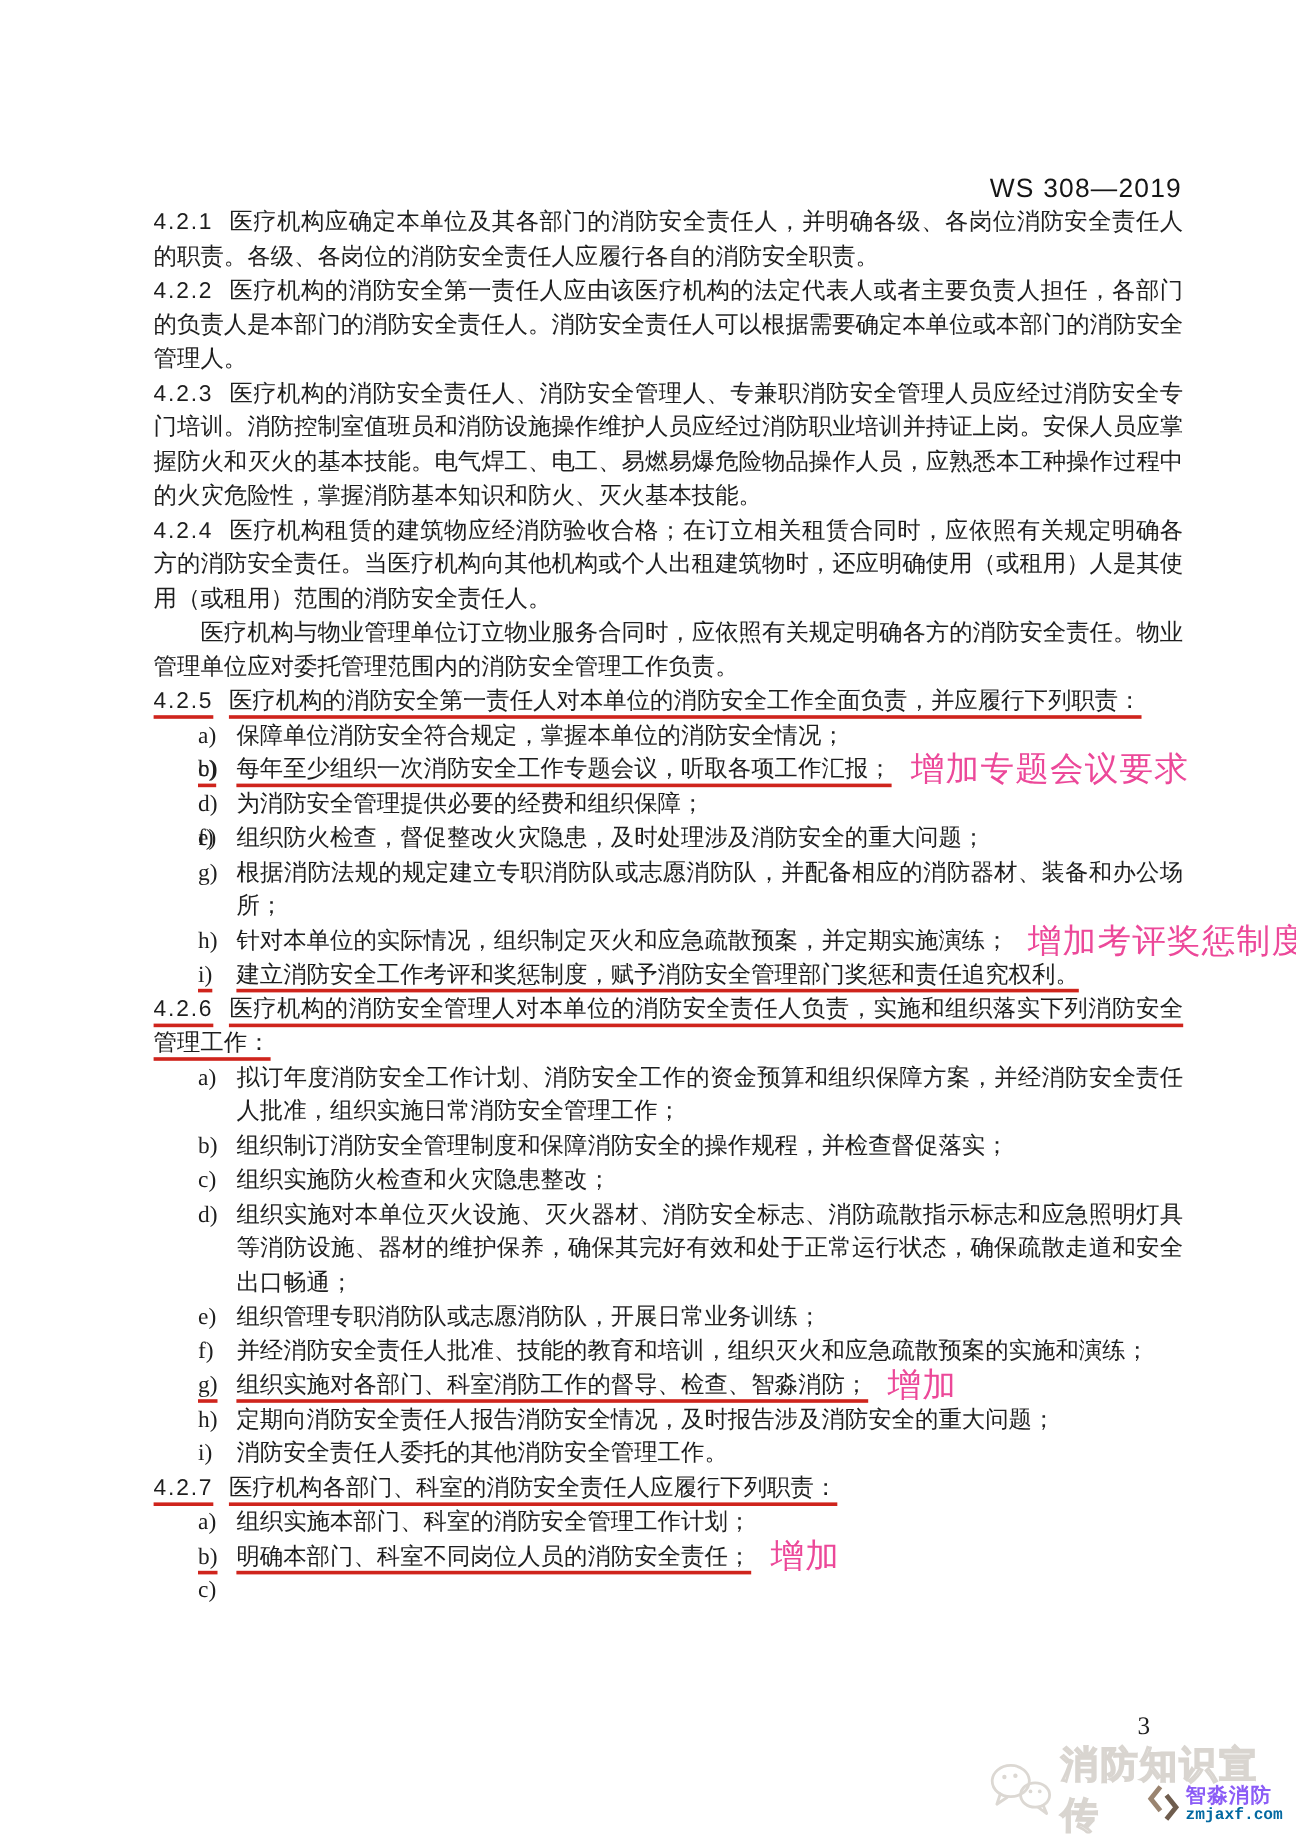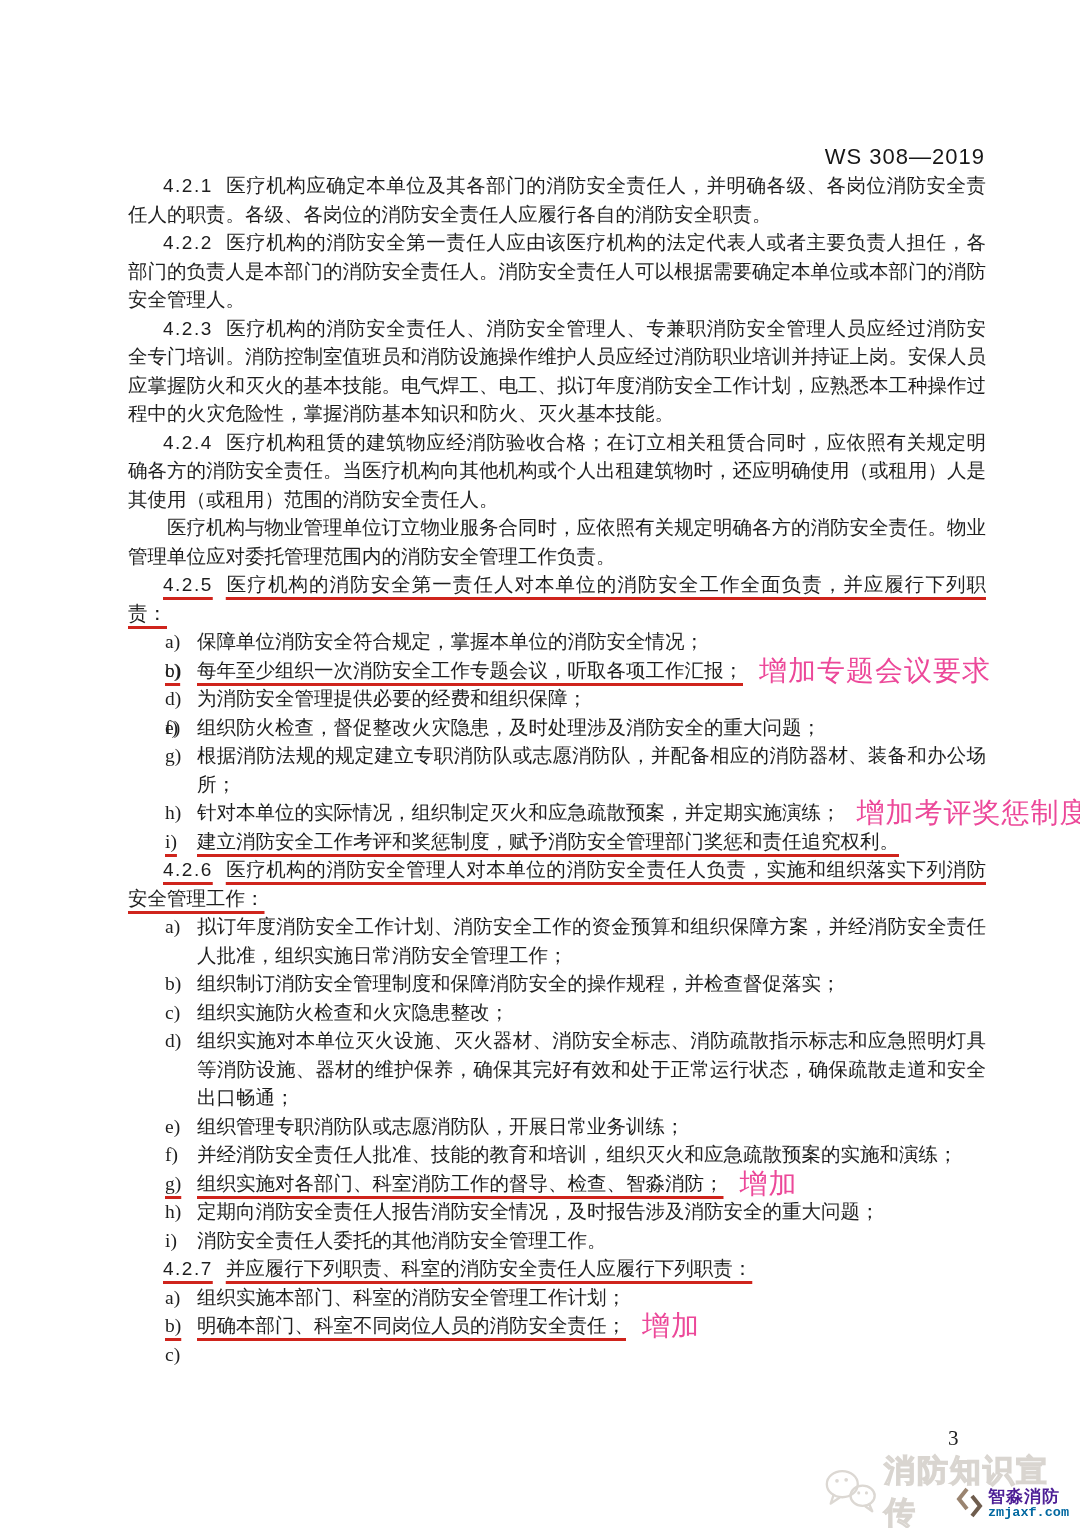--- a/index.html
+++ b/index.html
@@ -31,21 +31,20 @@
     line-height: 28.5px;
     text-align: justify;
   }
   .clause { margin: 0; }
   .clause-num {
     font-family: "Liberation Sans", "DejaVu Sans", sans-serif;
     font-size: 19px;
     letter-spacing: 1.5px;
     margin-right: 13px;
     white-space: nowrap;
-    margin-left: 35px;
   }
   .para { text-indent: 2em; margin: 0; }
   .li {
     position: relative;
     padding-left: 69px;
     margin: 0;
   }
   .li .marker {
     position: absolute;
     left: 37px; top: 0;
@@ -99,40 +98,40 @@
     position: absolute;
     top: 1486px; left: 956px;
     display: flex;
     align-items: center;
     gap: 5px;
   }
   .logo-texts { display: flex; flex-direction: column; line-height: 1.1; }
   .logo-name {
     font-family: "Liberation Sans", "DejaVu Sans", sans-serif;
     font-size: 17px; font-weight: bold;
-    color: #4c1d95;
+    color: #8b5cf6;
     letter-spacing: 1px;
   }
   .logo-site {
     font-family: "Liberation Mono", "DejaVu Sans Mono", monospace;
     font-size: 13.5px; font-weight: bold;
     color: #0369a1;
   }
 </style>
 </head>
 <body>
 
 <div class="page">
 
   <div class="doc-code">WS 308—2019</div>
 
   <main class="content" id="doc-body">
       <div class="clause"><span class="clause-num">4.2.1</span><span>医疗机构应确定本单位及其各部门的消防安全责任人，并明确各级、各岗位消防安全责任人的职责。各级、各岗位的消防安全责任人应履行各自的消防安全职责。</span></div>
       <div class="clause"><span class="clause-num">4.2.2</span><span>医疗机构的消防安全第一责任人应由该医疗机构的法定代表人或者主要负责人担任，各部门的负责人是本部门的消防安全责任人。消防安全责任人可以根据需要确定本单位或本部门的消防安全管理人。</span></div>
-      <div class="clause"><span class="clause-num">4.2.3</span><span>医疗机构的消防安全责任人、消防安全管理人、专兼职消防安全管理人员应经过消防安全专门培训。消防控制室值班员和消防设施操作维护人员应经过消防职业培训并持证上岗。安保人员应掌握防火和灭火的基本技能。电气焊工、电工、拟订年度消防安全工作计划，应熟悉本工种操作过程中的火灾危险性，掌握消防基本知识和防火、灭火基本技能。</span></div>
+      <div class="clause"><span class="clause-num">4.2.3</span><span>医疗机构的消防安全责任人、消防安全管理人、专兼职消防安全管理人员应经过消防安全专门培训。消防控制室值班员和消防设施操作维护人员应经过消防职业培训并持证上岗。安保人员应掌握防火和灭火的基本技能。电气焊工、电工、易燃易爆危险物品操作人员，应熟悉本工种操作过程中的火灾危险性，掌握消防基本知识和防火、灭火基本技能。</span></div>
       <div class="clause"><span class="clause-num">4.2.4</span><span>医疗机构租赁的建筑物应经消防验收合格；在订立相关租赁合同时，应依照有关规定明确各方的消防安全责任。当医疗机构向其他机构或个人出租建筑物时，还应明确使用（或租用）人是其使用（或租用）范围的消防安全责任人。</span></div>
       <div class="para">医疗机构与物业管理单位订立物业服务合同时，应依照有关规定明确各方的消防安全责任。物业管理单位应对委托管理范围内的消防安全管理工作负责。</div>
       <div class="clause redline"><span class="clause-num">4.2.5</span><span>医疗机构的消防安全第一责任人对本单位的消防安全工作全面负责，并应履行下列职责：</span></div>
       <div class="li"><span class="marker">a)</span><span>保障单位消防安全符合规定，掌握本单位的消防安全情况；</span></div>
       <div class="li"><span class="marker">b)</span></div>
       <div class="li redline nowrap"><span class="marker">c)</span><span>每年至少组织一次消防安全工作专题会议，听取各项工作汇报；</span><span class="anno">增加专题会议要求</span></div>
       <div class="li"><span class="marker">d)</span><span>为消防安全管理提供必要的经费和组织保障；</span></div>
       <div class="li"><span class="marker">e)</span></div>
       <div class="li"><span class="marker">f)</span><span>组织防火检查，督促整改火灾隐患，及时处理涉及消防安全的重大问题；</span></div>
       <div class="li"><span class="marker">g)</span><span>根据消防法规的规定建立专职消防队或志愿消防队，并配备相应的消防器材、装备和办公场所；</span></div>
@@ -141,21 +140,21 @@
       <div class="clause redline"><span class="clause-num">4.2.6</span><span>医疗机构的消防安全管理人对本单位的消防安全责任人负责，实施和组织落实下列消防安全管理工作：</span></div>
       <div class="li"><span class="marker">a)</span><span>拟订年度消防安全工作计划、消防安全工作的资金预算和组织保障方案，并经消防安全责任人批准，组织实施日常消防安全管理工作；</span></div>
       <div class="li"><span class="marker">b)</span><span>组织制订消防安全管理制度和保障消防安全的操作规程，并检查督促落实；</span></div>
       <div class="li"><span class="marker">c)</span><span>组织实施防火检查和火灾隐患整改；</span></div>
       <div class="li"><span class="marker">d)</span><span>组织实施对本单位灭火设施、灭火器材、消防安全标志、消防疏散指示标志和应急照明灯具等消防设施、器材的维护保养，确保其完好有效和处于正常运行状态，确保疏散走道和安全出口畅通；</span></div>
       <div class="li"><span class="marker">e)</span><span>组织管理专职消防队或志愿消防队，开展日常业务训练；</span></div>
       <div class="li"><span class="marker">f)</span><span>并经消防安全责任人批准、技能的教育和培训，组织灭火和应急疏散预案的实施和演练；</span></div>
       <div class="li redline nowrap"><span class="marker">g)</span><span>组织实施对各部门、科室消防工作的督导、检查、智淼消防；</span><span class="anno">增加</span></div>
       <div class="li"><span class="marker">h)</span><span>定期向消防安全责任人报告消防安全情况，及时报告涉及消防安全的重大问题；</span></div>
       <div class="li"><span class="marker">i)</span><span>消防安全责任人委托的其他消防安全管理工作。</span></div>
-      <div class="clause redline"><span class="clause-num">4.2.7</span><span>并应履行下列职责、科室的消防安全责任人应履行下列职责：</span></div>
+      <div class="clause redline"><span class="clause-num">4.2.7</span><span>医疗机构各部门、科室的消防安全责任人应履行下列职责：</span></div>
       <div class="li"><span class="marker">a)</span><span>组织实施本部门、科室的消防安全管理工作计划；</span></div>
       <div class="li redline nowrap"><span class="marker">b)</span><span>明确本部门、科室不同岗位人员的消防安全责任；</span><span class="anno">增加</span></div>
       <div class="li"><span class="marker">c)</span></div>
     </main>
 
   <div class="page-number">3</div>
 
   <div class="watermark">
     <span>
       <svg width="58" height="46" viewBox="0 0 60 46">

